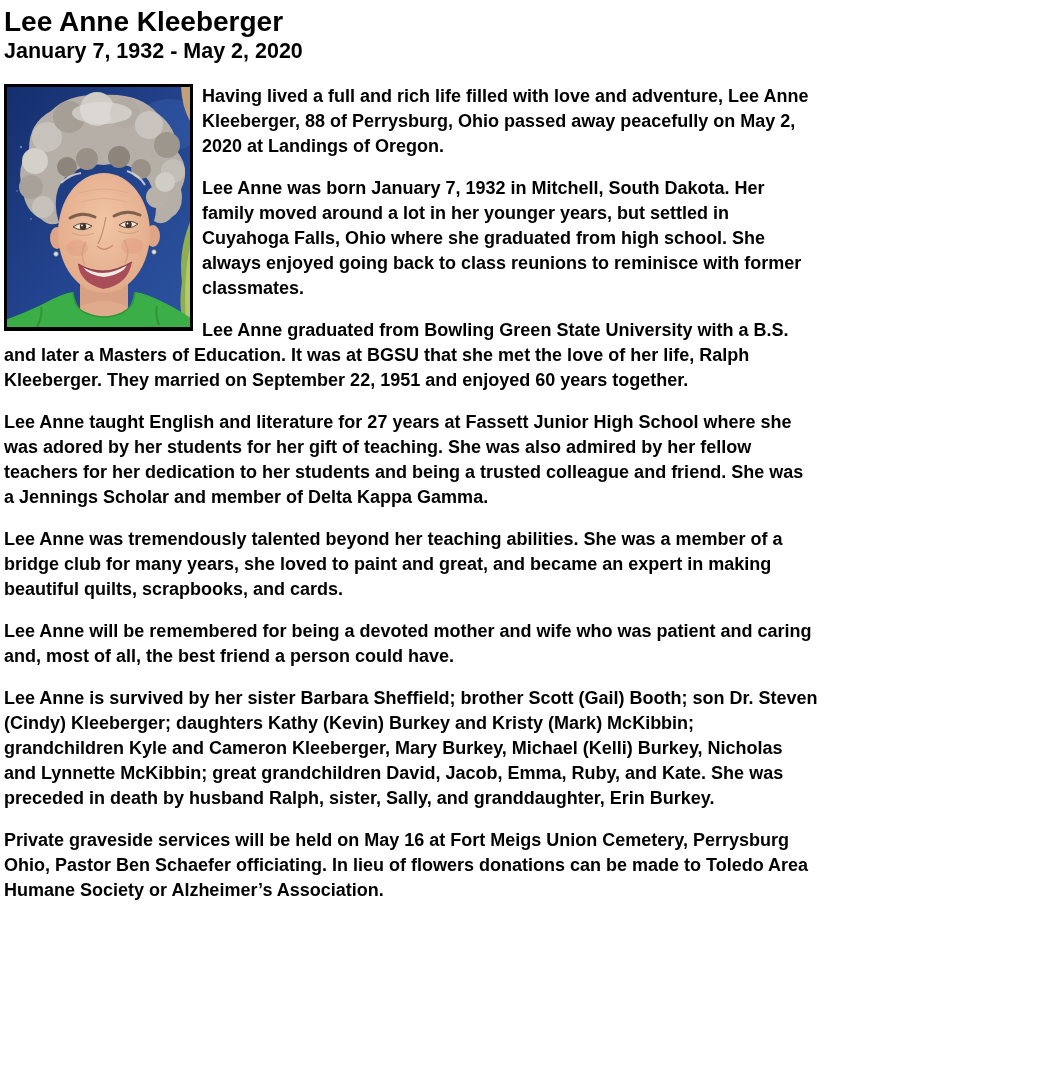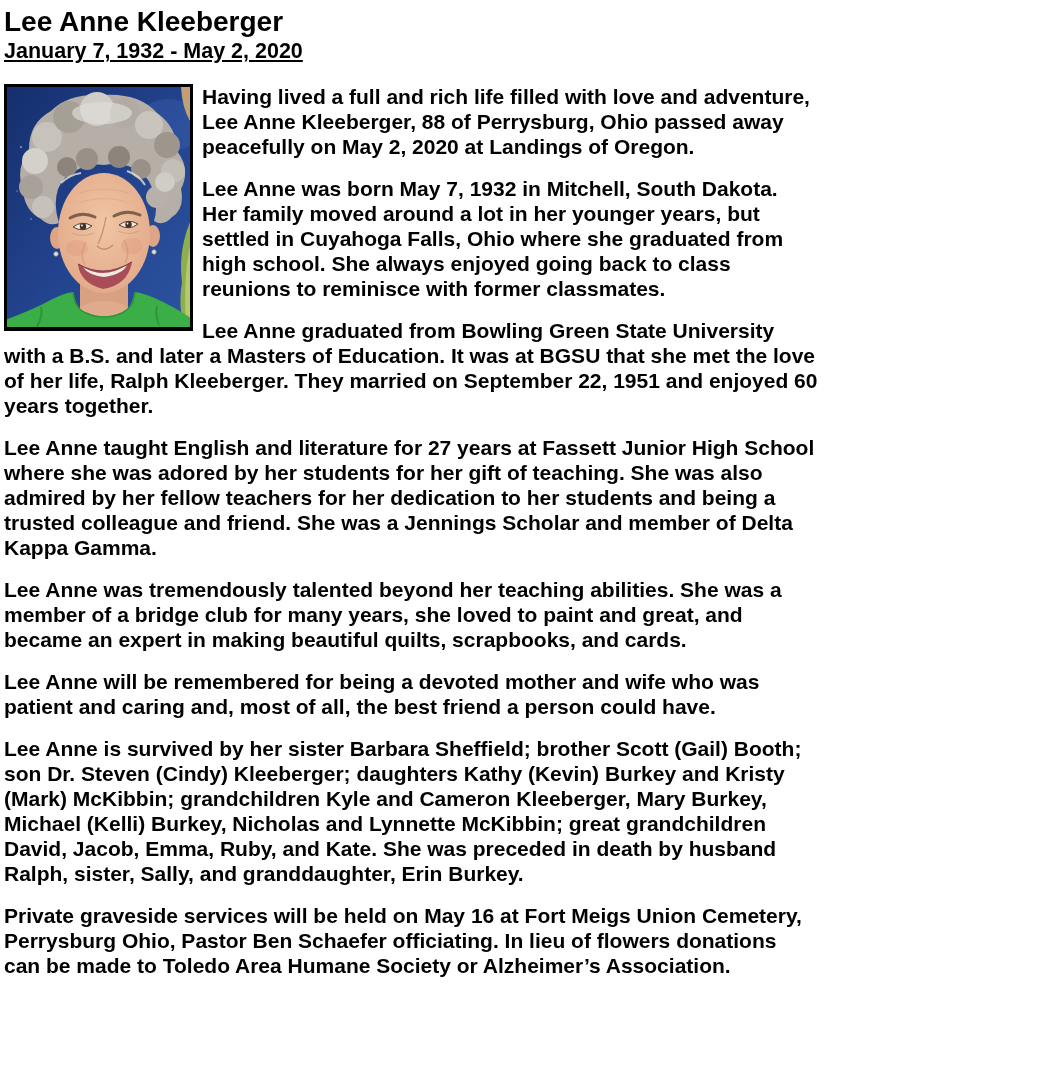--- a/index.html
+++ b/index.html
@@ -20,26 +20,25 @@
   h1.title {
     font-size: 28px;
     line-height: 27px;
     margin: 2px 8px 0 0;
     letter-spacing: 0px;
   }
   h2.dates {
     font-size: 21.5px;
     line-height: 21px;
     margin: 6px 0 0 0;
-    text-decoration: underline;
   }
   .content {
     width: 814px;
     margin-top: 22px;
-    font-size: 21px;
+    font-size: 18px;
     line-height: 25px;
   }
   .content::after { content: ""; display: block; clear: both; }
   .photo-frame {
     float: left;
     width: 183px;
     height: 240px;
     border: 3px solid #000000;
     border-bottom-width: 4px;
     margin: 0 9px 2px 0;
@@ -143,21 +142,21 @@
         <circle cx="80" cy="72" r="11" fill="#999188"></circle>
         <circle cx="112" cy="70" r="11" fill="#8d857c"></circle>
         <circle cx="134" cy="82" r="10" fill="#999188"></circle>
         <ellipse cx="95" cy="26" rx="30" ry="11" fill="#e0ddd8" opacity="0.65"></ellipse>
         <path d="M54,96 Q62,88 74,86" stroke="#e5e2dd" stroke-width="2" fill="none" opacity="0.8"></path>
         <path d="M120,84 Q132,88 138,98" stroke="#e5e2dd" stroke-width="2" fill="none" opacity="0.8"></path>
       </svg>
     </div>
 
     <p>Having lived a full and rich life filled with love and adventure, Lee Anne Kleeberger, 88 of Perrysburg, Ohio passed away peacefully on May 2, 2020 at Landings of Oregon.</p>
-    <p>Lee Anne was born May 7, 1932 in Mitchell, South Dakota. Her family moved around a lot in her younger years, but settled in Cuyahoga Falls, Ohio where she graduated from high school. She always enjoyed going back to class reunions to reminisce with former classmates.</p>
+    <p>Lee Anne was born January 7, 1932 in Mitchell, South Dakota. Her family moved around a lot in her younger years, but settled in Cuyahoga Falls, Ohio where she graduated from high school. She always enjoyed going back to class reunions to reminisce with former classmates.</p>
     <p>Lee Anne graduated from Bowling Green State University with a B.S. and later a Masters of Education. It was at BGSU that she met the love of her life, Ralph Kleeberger. They married on September 22, 1951 and enjoyed 60 years together.</p>
     <p>Lee Anne taught English and literature for 27 years at Fassett Junior High School where she was adored by her students for her gift of teaching. She was also admired by her fellow teachers for her dedication to her students and being a trusted colleague and friend. She was a Jennings Scholar and member of Delta Kappa Gamma.</p>
     <p>Lee Anne was tremendously talented beyond her teaching abilities. She was a member of a bridge club for many years, she loved to paint and great, and became an expert in making beautiful quilts, scrapbooks, and cards.</p>
     <p>Lee Anne will be remembered for being a devoted mother and wife who was patient and caring and, most of all, the best friend a person could have.</p>
     <p>Lee Anne is survived by her sister Barbara Sheffield; brother Scott (Gail) Booth; son Dr. Steven (Cindy) Kleeberger; daughters Kathy (Kevin) Burkey and Kristy (Mark) McKibbin; grandchildren Kyle and Cameron Kleeberger, Mary Burkey, Michael (Kelli) Burkey, Nicholas and Lynnette McKibbin; great grandchildren David, Jacob, Emma, Ruby, and Kate. She was preceded in death by husband Ralph, sister, Sally, and granddaughter, Erin Burkey.</p>
     <p>Private graveside services will be held on May 16 at Fort Meigs Union Cemetery, Perrysburg Ohio, Pastor Ben Schaefer officiating. In lieu of flowers donations can be made to Toledo Area Humane Society or Alzheimer’s Association.</p>
 
   </div>
 </div>
 

